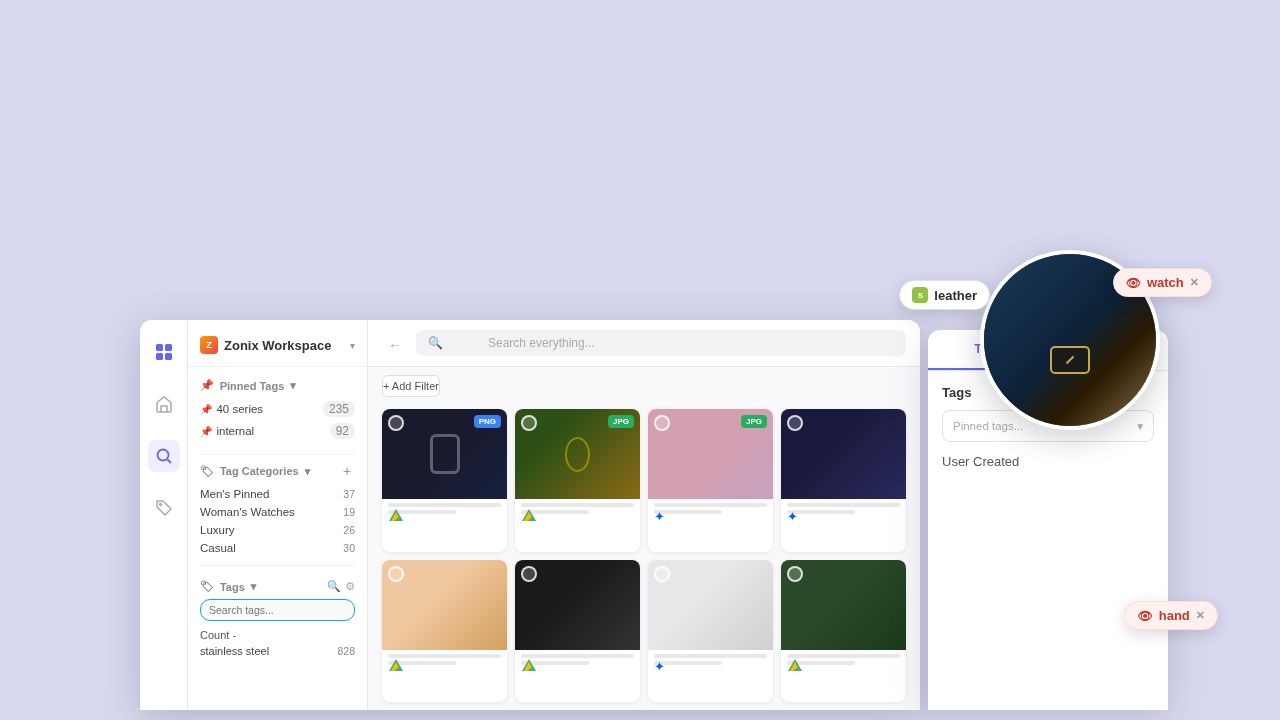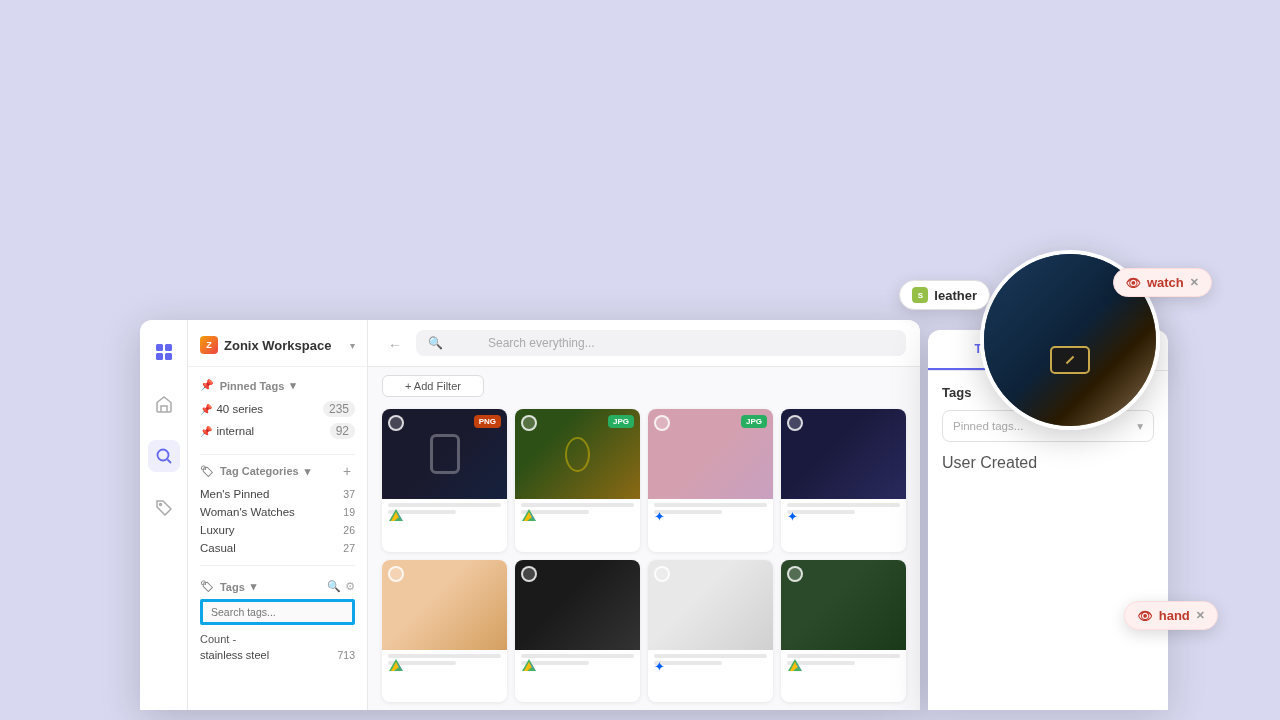--- a/index.html
+++ b/index.html
@@ -207,22 +207,22 @@
       font-size: 11px;
       font-weight: 600;
       color: #888;
     }
     .tags-actions {
       display: flex;
       gap: 4px;
     }
     .search-tags-input {
       width: 100%;
-      border: 3px solid #0ea5e9;
-      border-radius: 2px;
+      border: 1px solid #0ea5e9;
+      border-radius: 10px;
       padding: 4px 8px;
       font-size: 10.5px;
       color: #666;
       background: #fafafa;
       margin-bottom: 6px;
     }
     .count-row {
       display: flex;
       align-items: center;
       gap: 4px;
@@ -289,21 +289,21 @@
       align-items: center;
       gap: 6px;
       font-size: 11.5px;
       color: #555;
       padding: 0 14px 6px;
     }
     .add-filter-btn {
       border: 1px solid #ddd;
       background: #fff;
       border-radius: 6px;
-      padding: 4px 22px;
+      padding: 4px 0;
       font-size: 11px;
       color: #555;
       cursor: pointer;
       display: flex;
       align-items: center;
       gap: 4px;
     }
 
     
     .image-grid {
@@ -339,21 +339,21 @@
     .format-badge {
       position: absolute;
       top: 6px;
       right: 6px;
       font-size: 8px;
       font-weight: 700;
       padding: 2px 5px;
       border-radius: 4px;
       color: #fff;
     }
-    .png-badge { background: #c2410c; }
+    .png-badge { background: #3b82f6; }
     .jpg-badge { background: #27ae60; }
 
     .drive-icon {
       position: absolute;
       bottom: 28px;
       left: 6px;
       width: 16px;
       height: 16px;
     }
     .dropbox-icon {
@@ -429,21 +429,21 @@
       padding: 8px 10px;
       font-size: 11.5px;
       color: #aaa;
       display: flex;
       align-items: center;
       justify-content: space-between;
       cursor: pointer;
       margin-bottom: 12px;
     }
     .user-created-label {
-      font-size: 16px;
+      font-size: 13px;
       color: #555;
       font-weight: 500;
     }
 
     
     .float-tags {
       position: absolute;
       top: 0;
       left: 0;
       right: 0;
@@ -622,21 +622,21 @@
       <div class="cat-item">
         <span>Woman's Watches</span>
         <span class="cat-count">19</span>
       </div>
       <div class="cat-item">
         <span>Luxury</span>
         <span class="cat-count">26</span>
       </div>
       <div class="cat-item">
         <span>Casual</span>
-        <span class="cat-count">27</span>
+        <span class="cat-count">30</span>
       </div>
 
       <div class="sidebar-divider"></div>
 
       <div class="tags-section">
         <div class="tags-header">
           <div class="tags-label">
             <span>🏷</span>
             <span>Tags</span>
             <span>▾</span>
@@ -645,21 +645,21 @@
             <span style="font-size:11px;color:#aaa;cursor:pointer;">🔍</span>
             <span style="font-size:11px;color:#aaa;cursor:pointer;">⚙</span>
           </div>
         </div>
         <input class="search-tags-input" type="text" placeholder="Search tags..." style="">
         <div class="count-row">
           <span>Count -</span>
         </div>
         <div class="stainless-row">
           <span>stainless steel</span>
-          <span class="cat-count">713</span>
+          <span class="cat-count">828</span>
         </div>
       </div>
     </div>
 
     <div class="main-content">
 
       <div class="search-bar">
         <span class="back-btn">←</span>
         <div class="search-input-wrap">
           <span style="color:#aaa;font-size:12px;">🔍</span>

